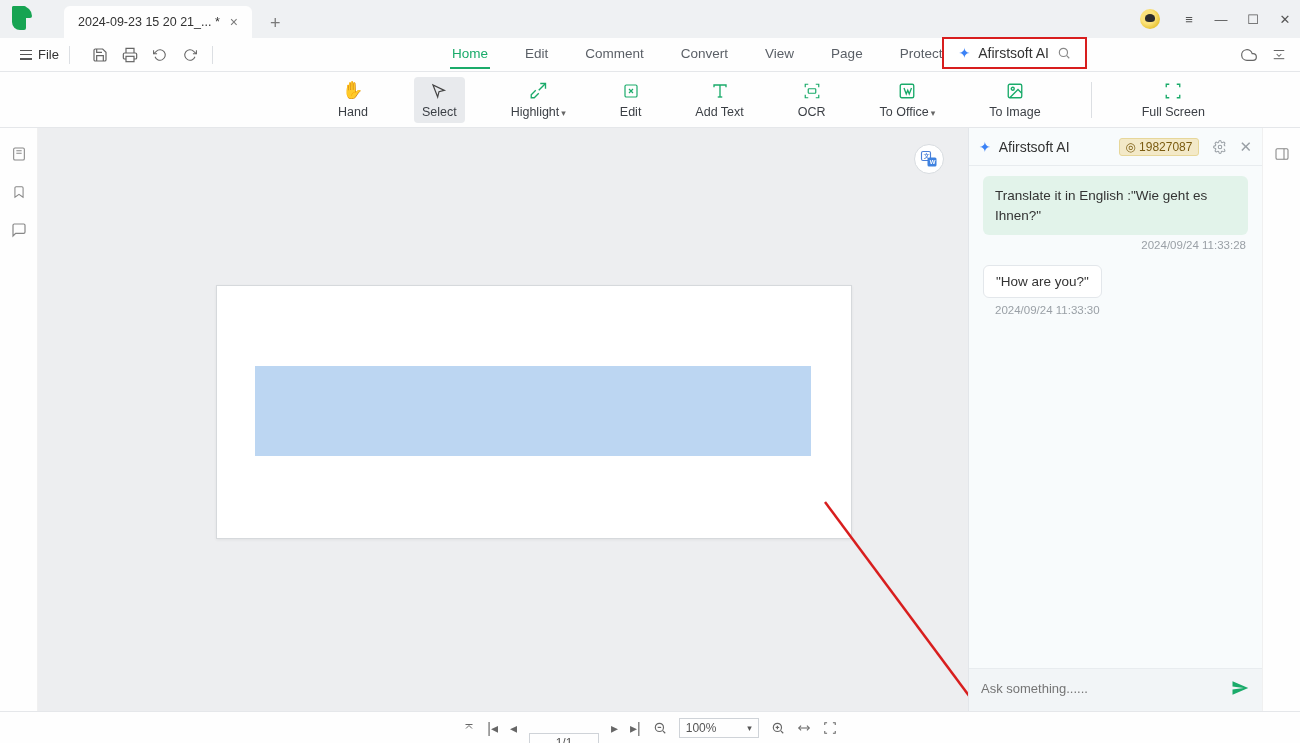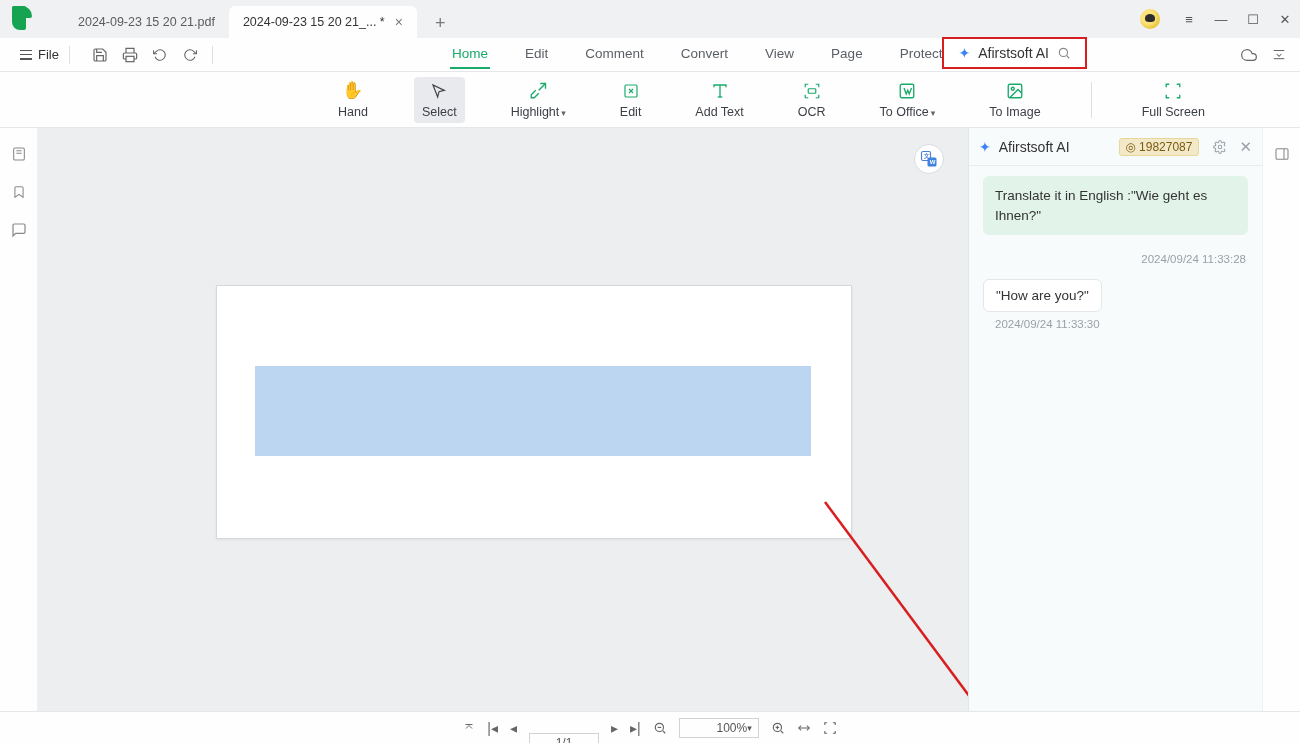--- a/index.html
+++ b/index.html
@@ -55,45 +55,42 @@
 .float-btn { position:absolute; right:24px; top:16px; width:30px; height:30px; border-radius:50%; border:1px solid #d8dce0; background:#fff; display:flex; align-items:center; justify-content:center; font-size:13px; color:#3f82e0; }
 .arrow-svg { position:absolute; left:783px; top:370px; pointer-events:none; }
 
 
 .ai-panel { width:294px; background:#f8fbfc; border-left:1px solid #e3e6ea; display:flex; flex-direction:column; }
 .ai-head { height:38px; display:flex; align-items:center; padding:0 10px; gap:8px; border-bottom:1px solid #e8ecef; }
 .ai-title { font-size:14px; color:#333; flex:1; }
 .credits { background:#f3e9c8; border:1px solid #e7d79a; border-radius:3px; padding:1px 6px; font-size:12px; color:#7a5b10; display:flex; align-items:center; gap:3px; }
 .ai-body { flex:1; padding:10px 14px; overflow:auto; }
 .bubble-user { background:#e2f3ea; border-radius:6px; padding:10px 12px; font-size:13.5px; color:#333; line-height:1.45; }
-.ts { font-size:11.5px; color:#9aa0a6; text-align:right; margin:18px 2px 14px; }
+.ts { font-size:11.5px; color:#9aa0a6; text-align:right; margin:4px 2px 14px; }
 .bubble-ai { background:#fff; border:1px solid #e3e7eb; border-radius:6px; padding:8px 12px; font-size:13.5px; color:#333; display:inline-block; }
 .ts-left { font-size:11.5px; color:#9aa0a6; margin:6px 12px; }
 .ai-input-row { padding:10px 12px 14px; border-top:1px solid #e8ecef; display:flex; align-items:center; background:#f2f5f7; }
 .ai-input { flex:1; border:none; background:transparent; font-size:13px; color:#666; outline:none; }
 .send { color:#1aab6a; font-size:18px; }
 
 
 .statusbar { height:32px; border-top:1px solid #e5e7ea; display:flex; align-items:center; justify-content:center; gap:18px; font-size:12.5px; color:#555; background:#fefefe; position:relative; }
 .pagectl { display:flex; align-items:center; gap:12px; }
 .pagebox { width:70px; height:20px; border:1px solid #cfd3d8; text-align:center; font-size:12px; display:flex; align-items:center; justify-content:center;margin-top:30px; }
-.zoombox { width:80px; height:20px; border:1px solid #cfd3d8; display:flex; align-items:center; justify-content:flex-end; padding:0 6px; font-size:12px; }
+.zoombox { width:80px; height:20px; border:1px solid #cfd3d8; display:flex; align-items:center; justify-content:space-between; padding:0 6px; font-size:12px; }
 .sb-ico { color:#666; font-size:14px; }
 
 svg { display:block; }
 </style>
 </head>
 <body>
 
 <div class="titlebar">
   <div class="logo-wrap"></div>
   <div class="tabs">
-    <div class="tab">
-      <span>2024-09-23 15 20 21.pdf</span>
-    </div>
     <div class="tab active">
       <span>2024-09-23 15 20 21_... *</span>
       <span class="tab-close">×</span>
     </div>
     <div class="tab-add">+</div>
   </div>
   <div class="winctrls">
     <div class="avatar"></div>
     <div class="winbtn">≡</div>
     <div class="winbtn">—</div>
@@ -315,20 +312,28 @@
           </svg>
       </span>
       <span style="color:#9aa0a6;margin-left:4px;font-size:15px">✕</span>
     </div>
     <div class="ai-body">
       <div class="bubble-user">Translate it in English :"Wie geht es Ihnen?"</div>
       <div class="ts">2024/09/24 11:33:28</div>
       <div class="bubble-ai">"How are you?"</div>
       <div class="ts-left">2024/09/24 11:33:30</div>
     </div>
+    <div class="ai-input-row">
+      <input class="ai-input" placeholder="Ask something......" style="">
+      <span class="send">
+        <svg width="20" height="18" viewBox="0 0 24 24" fill="#1aab6a">
+            <path d="M2 21l21-9L2 3v7l15 2-15 2z"></path>
+          </svg>
+      </span>
+    </div>
   </div>
 
   <div class="rightrail">
     <span>
         <svg width="16" height="16" viewBox="0 0 24 24" fill="none" stroke="#888" stroke-width="1.6">
           <rect x="3" y="4" width="18" height="16" rx="2"></rect>
           <line x1="15" y1="4" x2="15" y2="20"></line>
         </svg>
       </span>
   </div>

